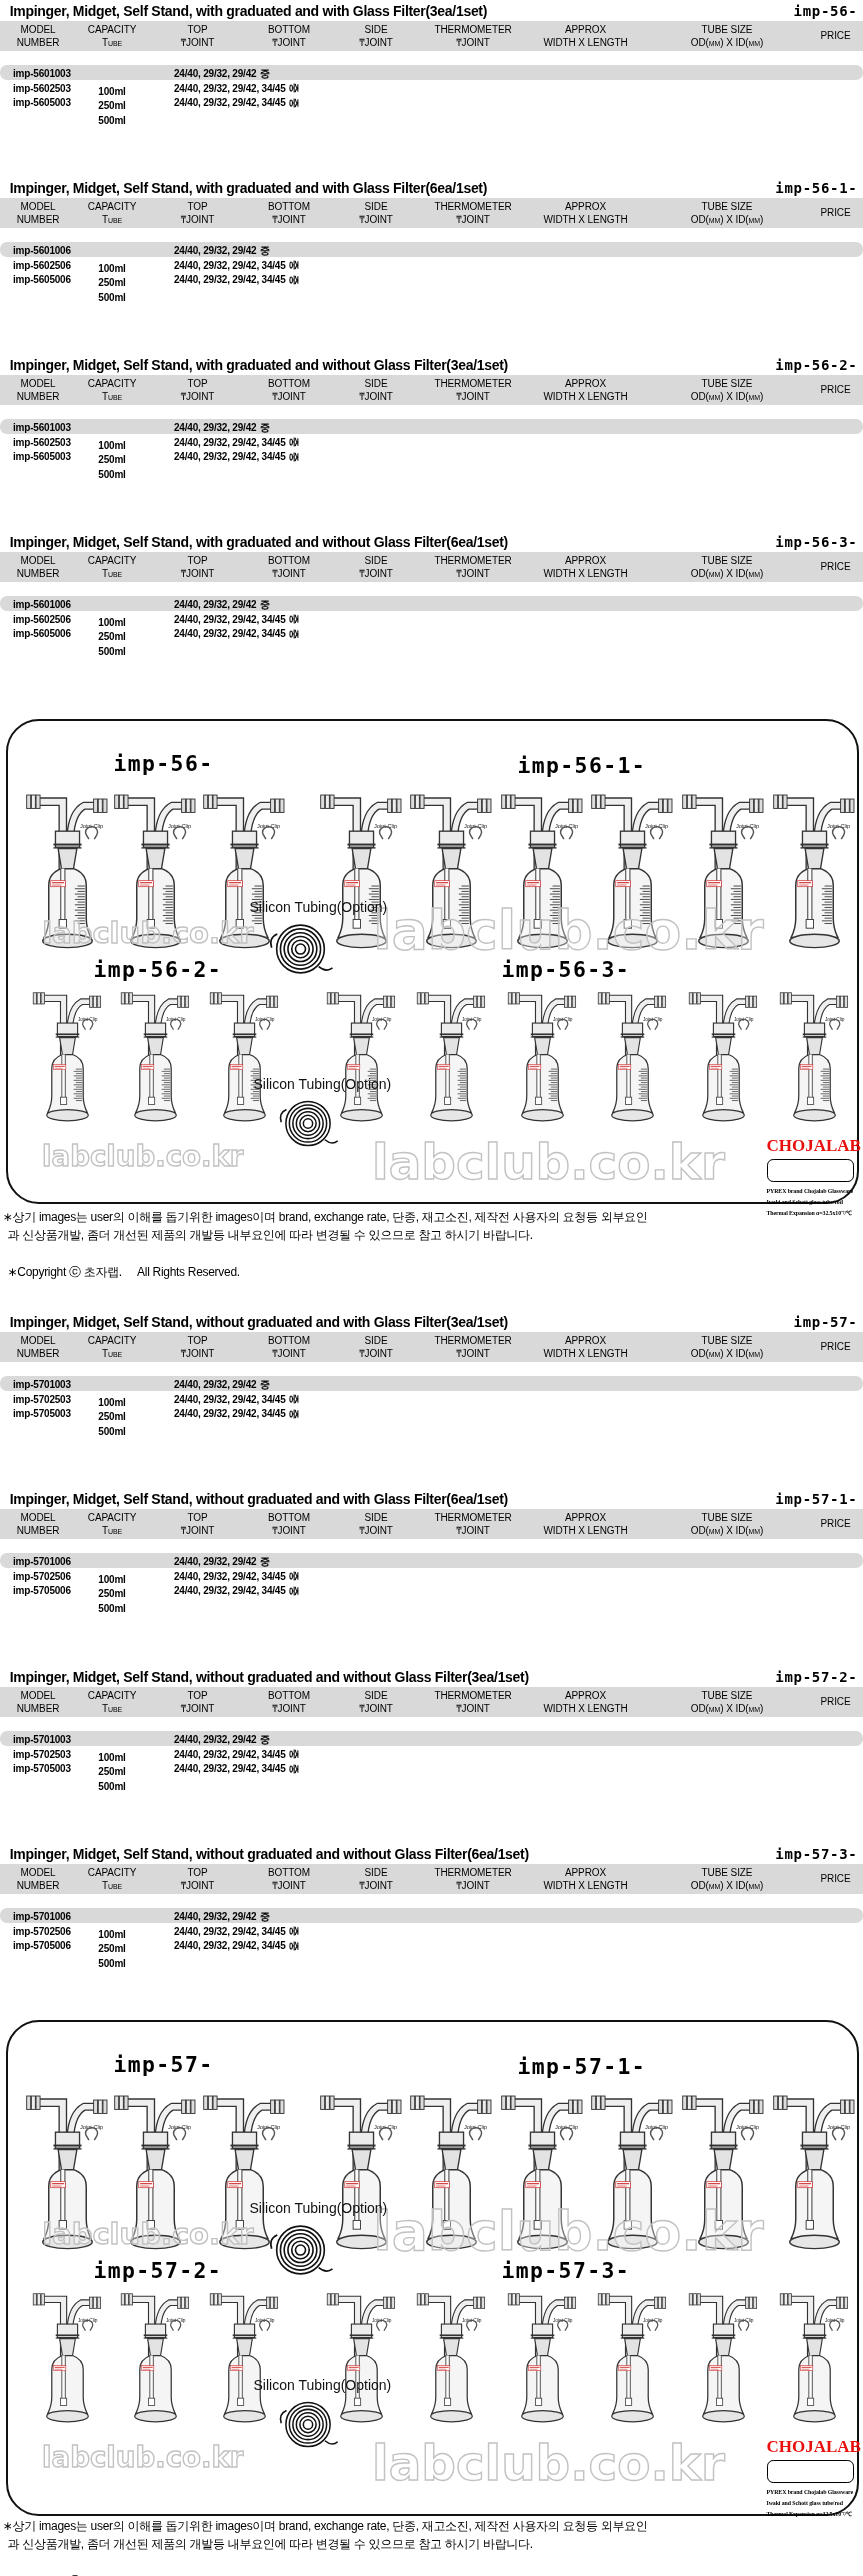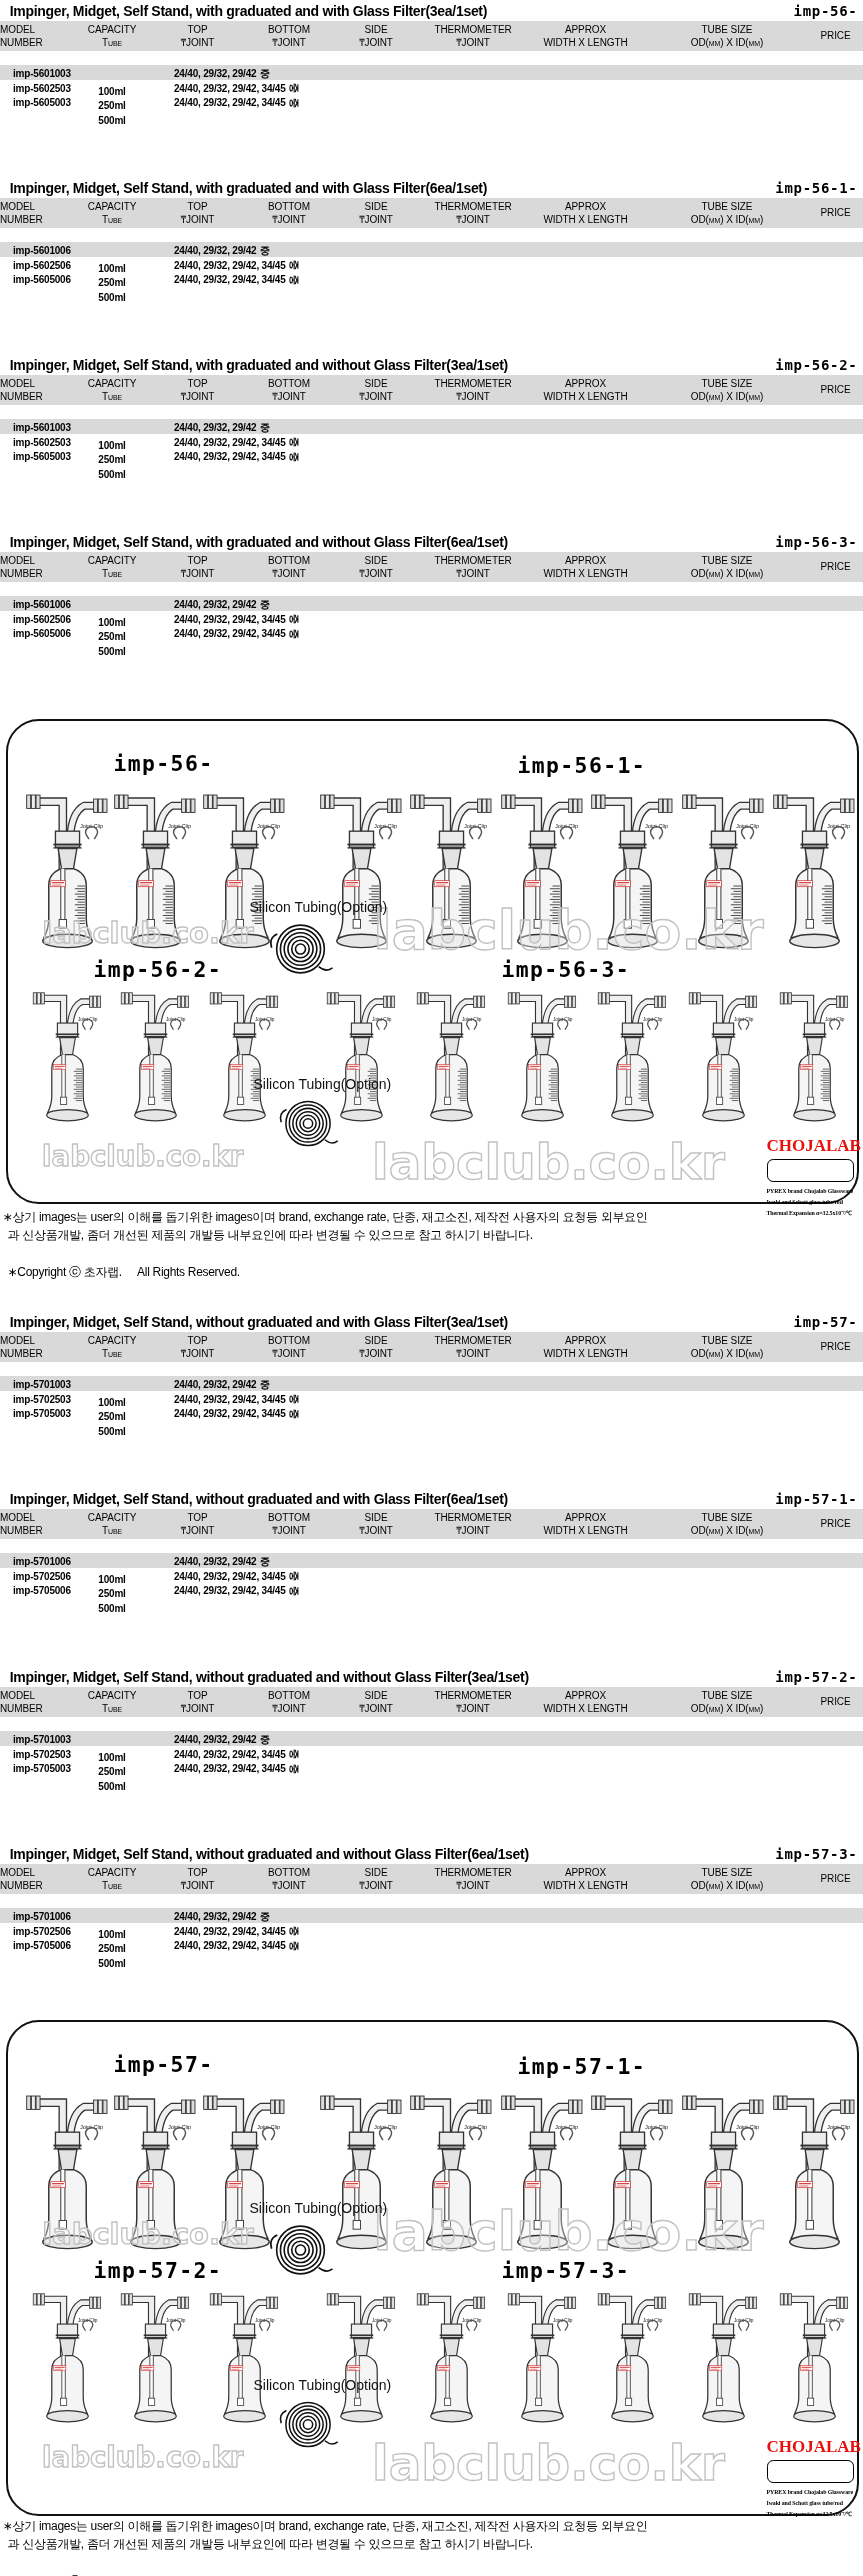--- a/index.html
+++ b/index.html
@@ -11,25 +11,25 @@
   .tsec{position:absolute;left:0;width:863px;}
   .titlebar{display:flex;justify-content:space-between;align-items:center;
             padding:0 5.5px 1.4px 9.7px;height:16.6px;}
   .ttl{font-weight:bold;font-size:14px;letter-spacing:-0.3px;white-space:nowrap;}
   .tcode{font-family:"DejaVu Sans Mono",monospace;font-weight:bold;font-size:14px;
          letter-spacing:0.7px;white-space:nowrap;}
   .grid{display:grid;grid-template-columns:76px 72px 99px 84px 90px 104px 121px 162px 55px;}
   .ghead{background:var(--band);height:30px;font-size:10px;line-height:1.3;
          text-align:center;letter-spacing:-0.1px;}
   .ghead .c{display:flex;flex-direction:column;justify-content:center;height:100%;}
-  .ghead .c.left{text-align:left;padding-left:0;}
+  .ghead .c.left{text-align:center;padding-left:0;}
   .sc{font-variant:small-caps;}
   .grow{height:14.5px;font-size:10px;font-weight:bold;letter-spacing:-0.2px;
         align-items:center;display:grid;}
-  .grow.shaded{background:var(--band);}
+  .grow.shaded{background:var(--band);border-radius:7px;}
   .grow>div{display:flex;align-items:center;height:100%;}
   .grow .model{padding-left:13px;}
   .grow .cap{justify-content:center;margin-top:35px;}
   .grow .joints{grid-column:3/7;padding-left:26px;white-space:pre;align-items:center;}
   .cheong{display:inline-block;margin-left:3.5px;font-weight:bold;transform-origin:center;}
   .cheong.rot{transform:rotate(90deg);}
 
   
   .figbox{position:absolute;left:5.5px;width:849px;border:2.1px solid #111;
           border-radius:33px;background:#fff;}

